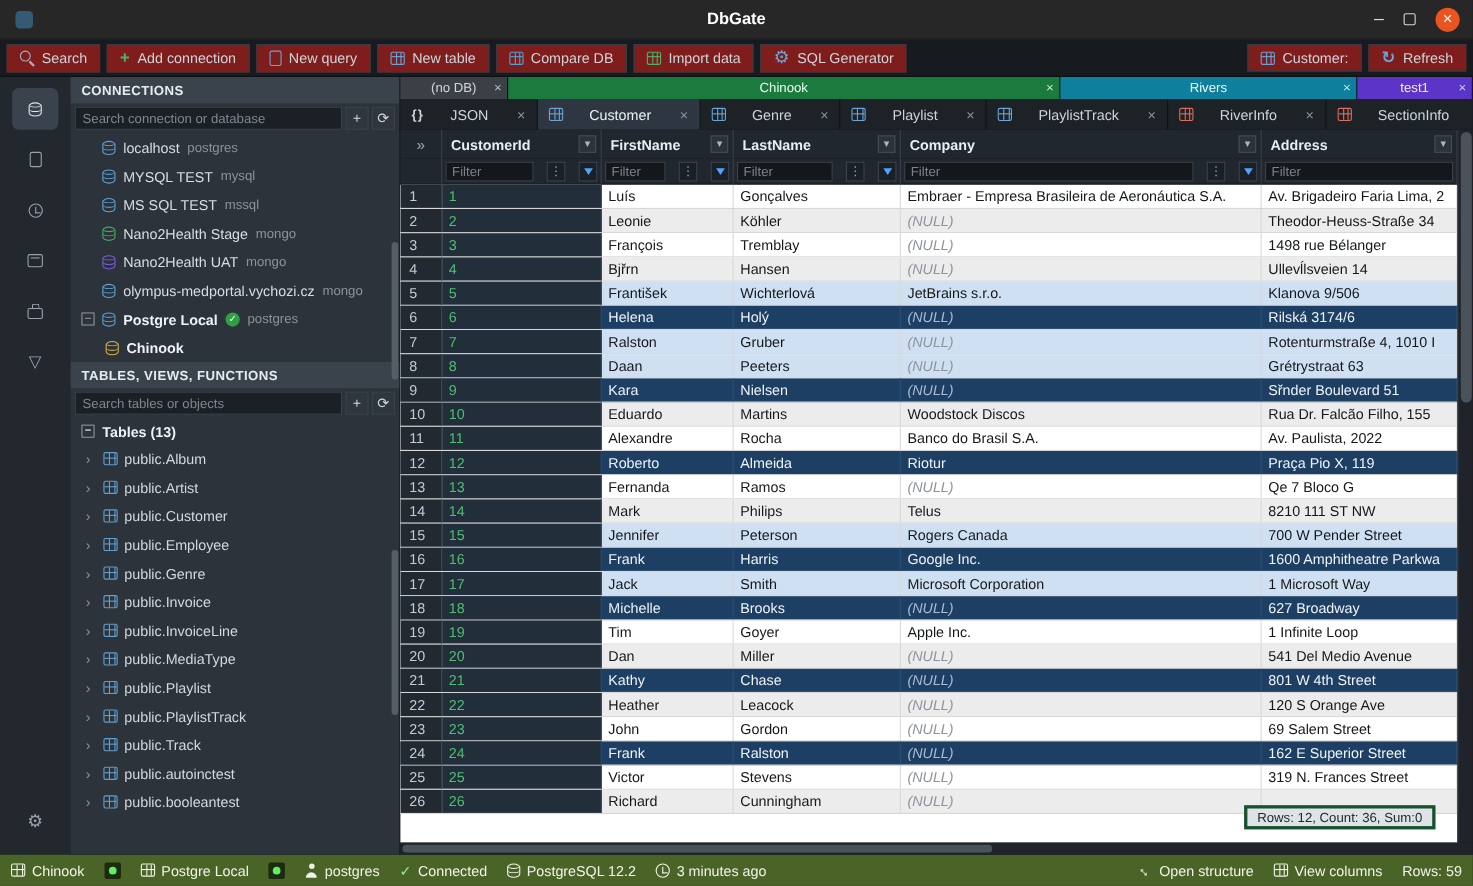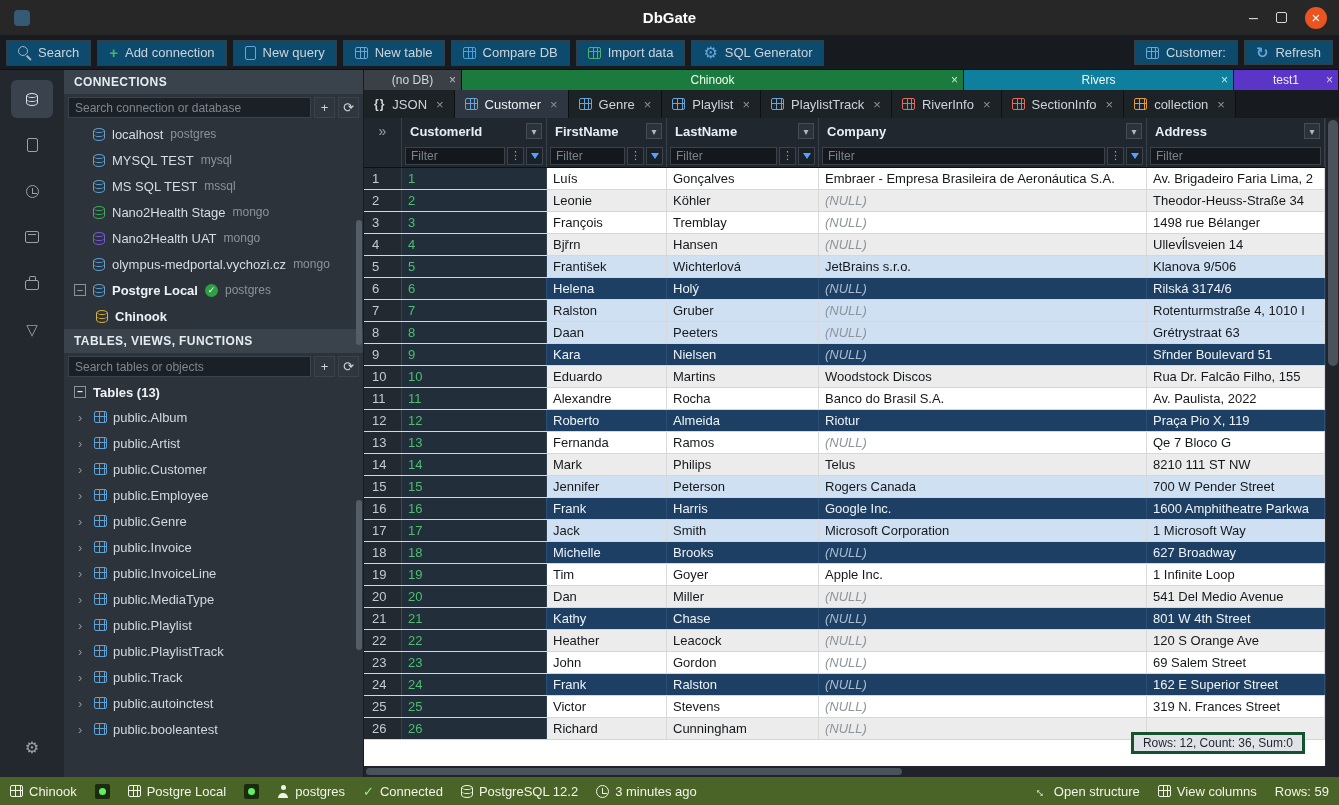--- a/index.html
+++ b/index.html
@@ -15,21 +15,21 @@
   .wc-min{color:#d8d8d8;font-size:16px;line-height:10px}
   .wc-max{width:11px;height:11px;border:1.5px solid #d8d8d8;border-radius:2px}
   .wc-close{width:22px;height:22px;border-radius:50%;background:#e95420;color:#fff;display:flex;align-items:center;justify-content:center;font-size:15px}
 
   
   .menubar{height:28px;background:#242424;display:flex;align-items:center;padding-left:6px;flex:none}
   .menu-item{padding:4px 10px;color:#e4e8ec}
 
   
   .toolbar{height:34px;background:#171b1f;display:flex;align-items:center;padding:0 6px;gap:6px;flex:none;border-bottom:1px solid #0e1114}
-  .tb-btn{display:flex;align-items:center;gap:7px;background:#0c4a6e;border:1px solid #343c44;border-radius:0;padding:4px 11px;color:#ccd4db;flex:none}
+  .tb-btn{display:flex;align-items:center;gap:7px;background:#7f1d1d;border:1px solid #343c44;border-radius:0;padding:4px 11px;color:#ccd4db;flex:none}
   .tb-right{margin-left:auto;display:flex;gap:6px}
 
   
   .main{flex:1;display:flex;min-height:0}
 
   
   .iconbar{width:64px;background:#23282e;display:flex;flex-direction:column;align-items:center;padding:10px 0;gap:8px;flex:none}
   .side-btn{width:42px;height:38px;display:flex;align-items:center;justify-content:center;color:#97a2ac;border-radius:6px}
   .side-btn.active{background:#3a434d;color:#dfe5ea}
   .side-btn.bottom{margin-top:auto}
@@ -54,35 +54,35 @@
   .tree-row{display:flex;align-items:center;gap:6px;height:26px;padding:0 8px 0 14px;color:#d2d9df;white-space:nowrap}
   .tree-chev{color:#8a939c;font-size:13px;width:10px}
   .scrollthumb{position:absolute;right:1px;width:6px;border-radius:3px;background:#555e66}
 
   
   .content{flex:1;display:flex;flex-direction:column;min-width:0;background:#14181c}
   .tabgroups{height:20px;display:flex;flex:none;background:#101317}
   .tabgroup{height:20px;display:flex;align-items:center;justify-content:center;position:relative;font-size:12px;flex:none;border-right:1px solid #0c0e11}
   .tabgroup .tg-close{position:absolute;right:5px;font-size:12px;opacity:.85}
   .tabs{height:28px;display:flex;flex:none;background:#171b20;overflow:hidden}
-  .tab{display:flex;align-items:center;gap:7px;padding:0 10px;background:#1d2227;border-right:1px solid #0e1114;color:#ccd4db;flex:none}
+  .tab{display:flex;align-items:center;gap:24px;padding:0 10px;background:#1d2227;border-right:1px solid #0e1114;color:#ccd4db;flex:none}
   .tab.active{background:#2e3641;color:#eef2f6}
   .tab .t-close{color:#8a939c;font-size:13px;margin-left:2px}
 
   
   .gridwrap{flex:1;display:flex;min-height:0;position:relative}
   .grid{flex:1;display:flex;flex-direction:column;min-width:0;position:relative}
   .g-row,.g-head,.g-filter{display:grid;grid-template-columns:38px 145px 120px 152px 328px 1fr}
   .g-head{height:26px;background:#21272e;flex:none}
   .h-gut{display:flex;align-items:center;justify-content:center;color:#9aa5b0;border-right:1px solid #39404a;font-size:14px}
   .h-cell{display:flex;align-items:center;justify-content:space-between;padding:0 4px 0 8px;border-right:1px solid #39404a;color:#e9eef4;font-weight:bold}
   .hbox{width:16px;height:16px;background:#2b323a;border:1px solid #444c56;color:#aeb6be;font-size:10px;display:flex;align-items:center;justify-content:center;flex:none}
   .g-filter{height:24px;background:#21272e;flex:none;border-bottom:1px solid #0e1114}
   .f-gut{border-right:1px solid #39404a}
-  .f-cell{display:flex;align-items:center;gap:2px;padding:2px 3px;border-right:1px solid #39404a}
+  .f-cell{display:flex;align-items:center;gap:12px;padding:2px 3px;border-right:1px solid #39404a}
   .f-cell input{flex:1;min-width:0;height:18px;background:#14181c;border:1px solid #3a424c;color:#c6ccd2;font-size:12px;padding:0 5px}
   .f-cell input::placeholder{color:#7a828a}
   .fbtn{width:17px;height:18px;background:#1b2026;border:1px solid #3c444e;display:flex;align-items:center;justify-content:center;color:#9aa5b0;font-size:11px;flex:none}
   .funnel{width:0;height:0;border-left:4.5px solid transparent;border-right:4.5px solid transparent;border-top:6.5px solid #4da3ff}
   .g-body{flex:1;background:#fff;overflow:hidden}
   .g-row{height:22px;line-height:21px;background:#fff;color:#15181b;border-bottom:1px solid #d7d7d7}
   .g-row.even{background:#ececec}
   .g-row.hl-light{background:#cfe0f3}
   .g-row.hl-dark{background:#1d3f63;color:#eef3f8}
   .g-row.hl-dark .g-cell{border-right-color:#2c4f75}

